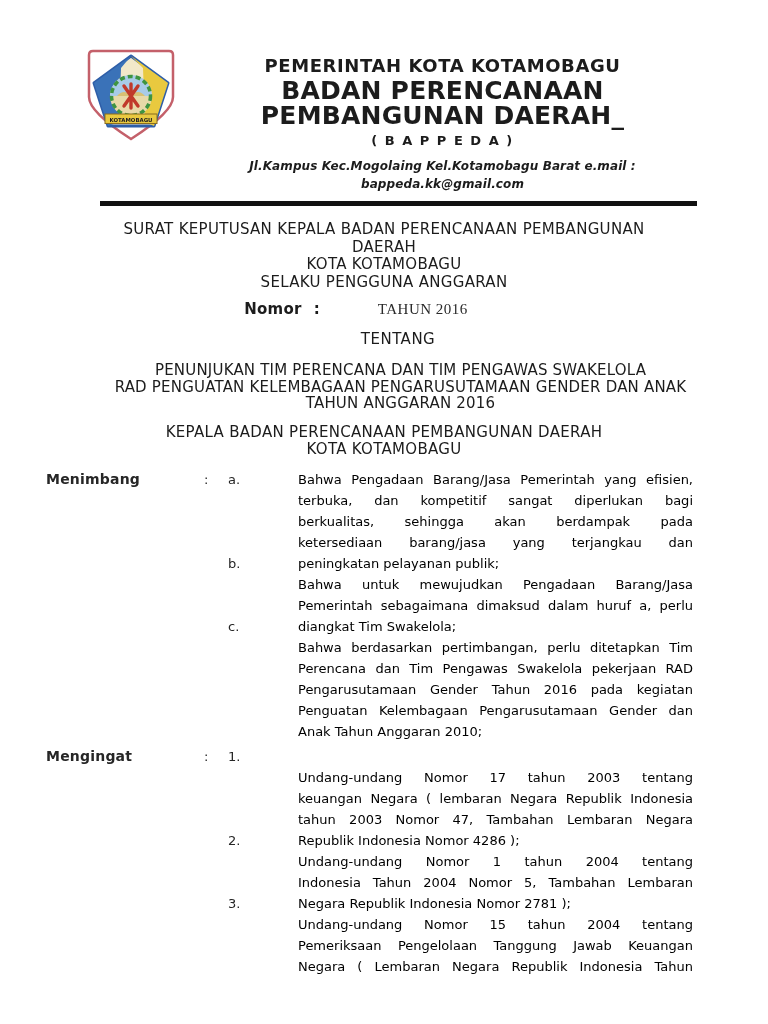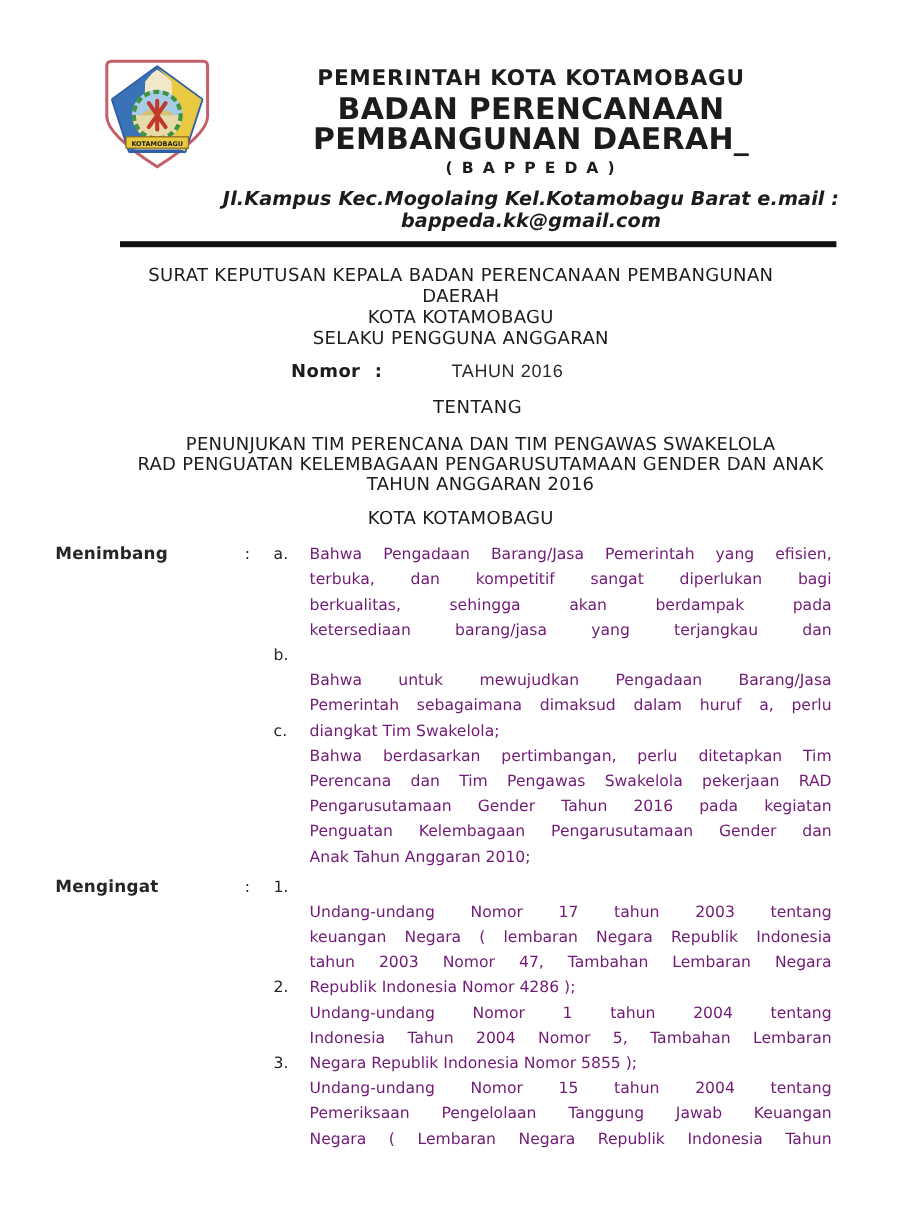--- a/index.html
+++ b/index.html
@@ -9,42 +9,42 @@
   }
   .page{position:relative;width:768px;height:1024px;background:#fff;}
 
   
   .letterhead{display:flex;align-items:flex-start;padding:48px 60px 0 85px;}
   .logo-wrap{flex:0 0 auto;width:92px;}
   .head-text{flex:1 1 auto;text-align:center;padding-top:6px;}
   .head-line1{font-size:18px;font-weight:700;letter-spacing:0.6px;line-height:24px;}
   .head-line2{font-size:25px;font-weight:700;letter-spacing:0.2px;line-height:25px;}
   .head-line3{font-size:13px;font-weight:700;letter-spacing:1.5px;line-height:26px;}
-  .head-address{font-size:16px;font-weight:700;font-style:italic;line-height:18px;margin-top:3px;letter-spacing:0.1px;}
+  .head-address{font-size:12px;font-weight:700;font-style:italic;line-height:18px;margin-top:3px;letter-spacing:0.1px;}
   .head-rule{height:5px;background:#111;margin:8px 71px 0 100px;}
 
   
   .center{text-align:center;}
   .doc-title{margin-top:15px;font-size:15px;line-height:17.5px;letter-spacing:0.3px;}
   .nomor-row{margin-top:9px;font-size:15px;display:flex;justify-content:center;align-items:baseline;position:relative;left:-28px;}
   .nomor-label{font-weight:700;letter-spacing:0.3px;}
   .nomor-colon{font-weight:700;margin-left:12px;}
-  .nomor-value{margin-left:58px;font-family:Liberation Sans, sans-serif;letter-spacing:0.5px;color:#2a2a2a;}
+  .nomor-value{margin-left:58px;font-family:Liberation Serif, serif;letter-spacing:0.5px;color:#2a2a2a;}
   .tentang{margin-top:12px;font-size:15px;letter-spacing:0.5px;padding-left:28px;}
   .subject{margin-top:14px;font-size:15px;line-height:16.5px;letter-spacing:0.2px;padding-left:33px;}
   .issuer{margin-top:12px;font-size:15px;line-height:17px;letter-spacing:0.3px;}
 
   
   .doc-body{margin-top:11px;padding:0 75px 0 46px;}
   .section{margin-bottom:4px;}
   .row{display:flex;align-items:flex-start;min-height:21px;max-height:21px;overflow:hidden;}
   .c-label{flex:0 0 158px;font-size:14px;font-weight:700;letter-spacing:0.2px;}
   .c-colon{flex:0 0 24px;font-size:13px;}
   .c-marker{flex:0 0 30px;font-size:13px;}
-  .c-text{flex:1 1 auto;font-size:13px;line-height:21px;color:#701a75;}
+  .c-text{flex:1 1 auto;font-size:13px;line-height:21px;color:#000000;margin-left:40px;}
   .c-label,.c-colon,.c-marker{line-height:21px;color:#262626;}
   .j{text-align:justify;text-align-last:justify;}
 </style>
 </head>
 <body>
 
 <div class="page">
 
   <div class="letterhead">
     <div class="logo-wrap">
@@ -86,20 +86,21 @@
 
   <div class="tentang center">TENTANG</div>
 
   <div class="subject center">
     <div>PENUNJUKAN TIM PERENCANA DAN TIM PENGAWAS SWAKELOLA</div>
     <div>RAD PENGUATAN KELEMBAGAAN PENGARUSUTAMAAN GENDER DAN ANAK</div>
     <div>TAHUN ANGGARAN 2016</div>
   </div>
 
   <div class="issuer center">
+    <div>KEPALA BADAN PERENCANAAN PEMBANGUNAN DAERAH</div>
     <div>KOTA KOTAMOBAGU</div>
   </div>
 
   <div class="doc-body">
 
     <div class="section">
       <div class="row">
         <div class="c-label">Menimbang</div>
         <div class="c-colon">:</div>
         <div class="c-marker">a.</div>
@@ -120,20 +121,21 @@
       <div class="row">
           <div class="c-label"></div>
           <div class="c-colon"></div>
         <div class="c-marker"></div>
         <div class="c-text j">ketersediaan barang/jasa yang terjangkau dan</div>
         </div>
       <div class="row">
           <div class="c-label"></div>
           <div class="c-colon"></div>
         <div class="c-marker">b.</div>
+        <div class="c-text">peningkatan pelayanan publik;</div>
         </div>
       <div class="row">
           <div class="c-label"></div>
           <div class="c-colon"></div>
         <div class="c-marker"></div>
         <div class="c-text j">Bahwa untuk mewujudkan Pengadaan Barang/Jasa</div>
         </div>
       <div class="row">
           <div class="c-label"></div>
           <div class="c-colon"></div>
@@ -218,21 +220,21 @@
       <div class="row">
           <div class="c-label"></div>
           <div class="c-colon"></div>
         <div class="c-marker"></div>
         <div class="c-text j">Indonesia Tahun 2004 Nomor 5, Tambahan Lembaran</div>
         </div>
       <div class="row">
           <div class="c-label"></div>
           <div class="c-colon"></div>
         <div class="c-marker">3.</div>
-        <div class="c-text">Negara Republik Indonesia Nomor 5855 );</div>
+        <div class="c-text">Negara Republik Indonesia Nomor 2781 );</div>
         </div>
       <div class="row">
           <div class="c-label"></div>
           <div class="c-colon"></div>
         <div class="c-marker"></div>
         <div class="c-text j">Undang-undang Nomor 15 tahun 2004 tentang</div>
         </div>
       <div class="row">
           <div class="c-label"></div>
           <div class="c-colon"></div>

